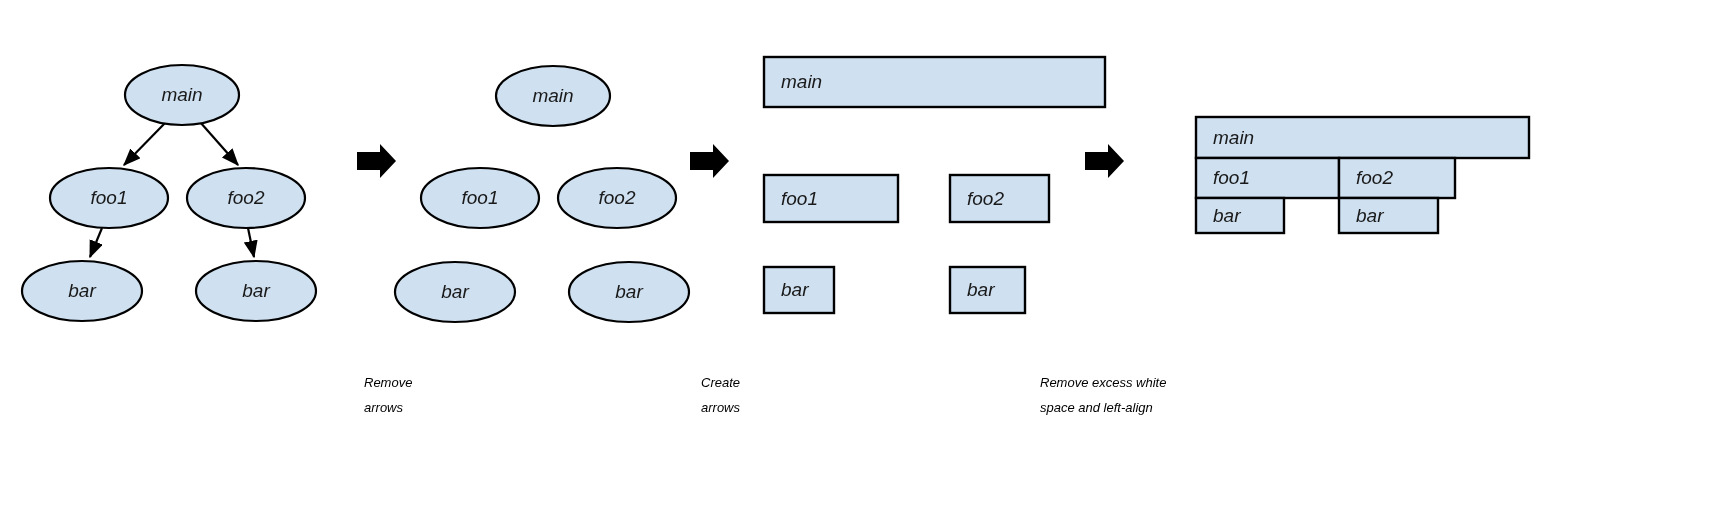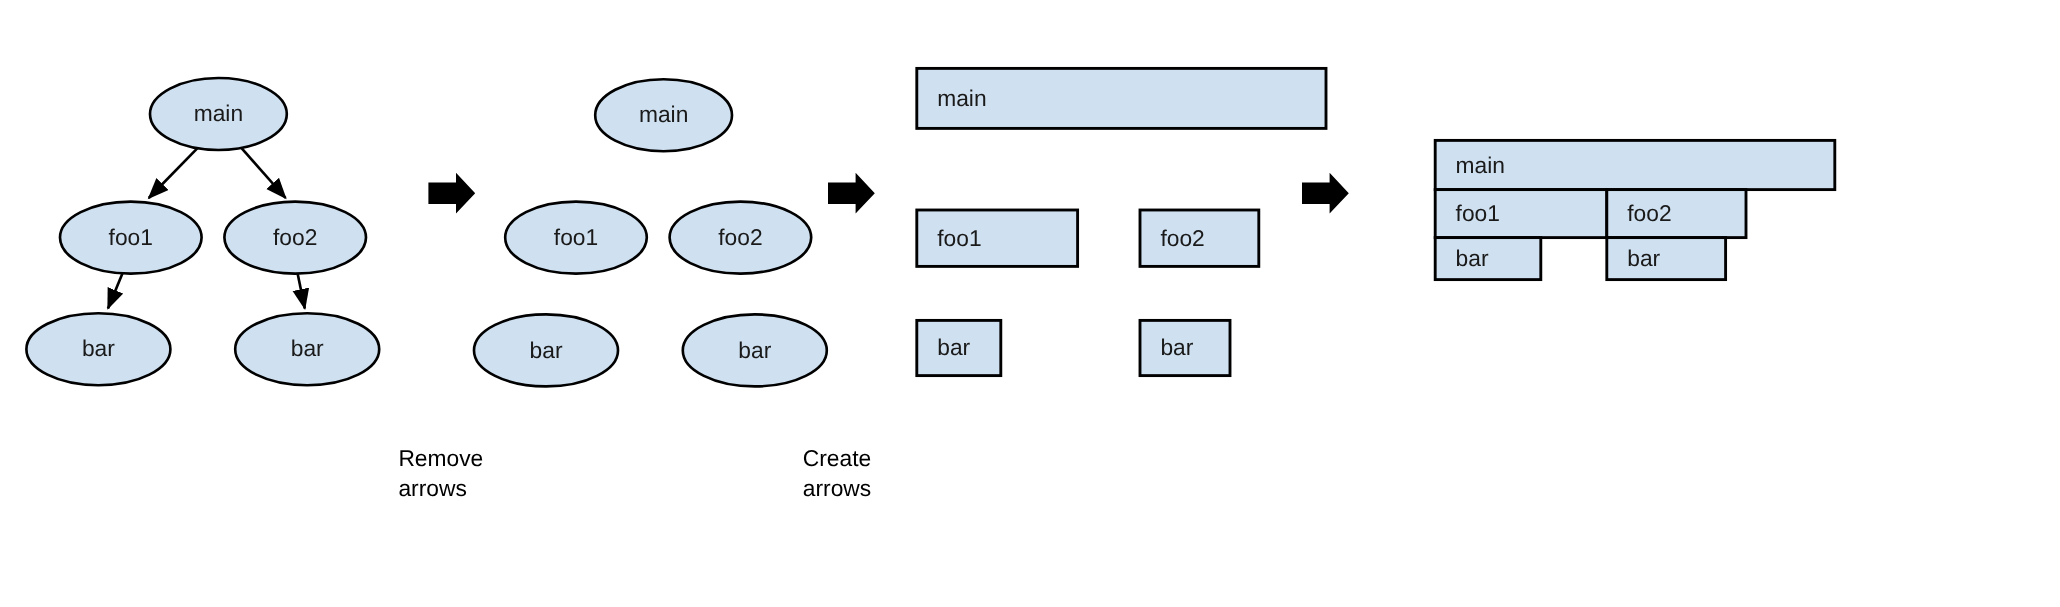--- a/index.html
+++ b/index.html
@@ -10,20 +10,21 @@
   body {
     font-family: "Liberation Sans", sans-serif;
     color: #000000;
   }
   #canvas {
     position: relative;
     width: 1717px;
     height: 506px;
     background: #ffffff;
     overflow: hidden;
+    font-style: italic;
   }
   svg.layer {
     position: absolute;
     left: 0;
     top: 0;
     width: 1717px;
     height: 506px;
   }
   .node-ellipse {
     fill: #cfe0f0;
@@ -51,24 +52,25 @@
   }
   text.node-label.centered {
     text-anchor: middle;
   }
   text.node-label.leftal {
     text-anchor: start;
   }
   .caption {
     position: absolute;
     font-family: "Liberation Sans", sans-serif;
-    font-size: 19px;
+    font-size: 13px;
     line-height: 25px;
     color: #000000;
     white-space: pre-line;
+    margin-left: 32px;
   }
 </style>
 </head>
 <body>
 
 <div id="canvas">
 
   <svg class="layer" viewBox="0 0 1717 506" xmlns="http://www.w3.org/2000/svg">
     <defs>
       <marker id="arrowhead" markerWidth="9" markerHeight="9" refX="7.4" refY="3.2" orient="auto" markerUnits="strokeWidth">
@@ -185,14 +187,16 @@
         <rect class="node-rect" x="1339" y="198" width="99" height="35"></rect>
         <text class="node-label leftal" x="1356" y="217">bar</text>
       </g>
     </g>
   </svg>
 
   <div class="caption" style="left:332px; top:370px;">Remove
 arrows</div>
   <div class="caption" style="left:669px; top:370px;">Create
 arrows</div>
+  <div class="caption" style="left:1008px; top:370px;">Remove excess white
+space and left-align</div>
 
 </div>
 
 </body></html>

